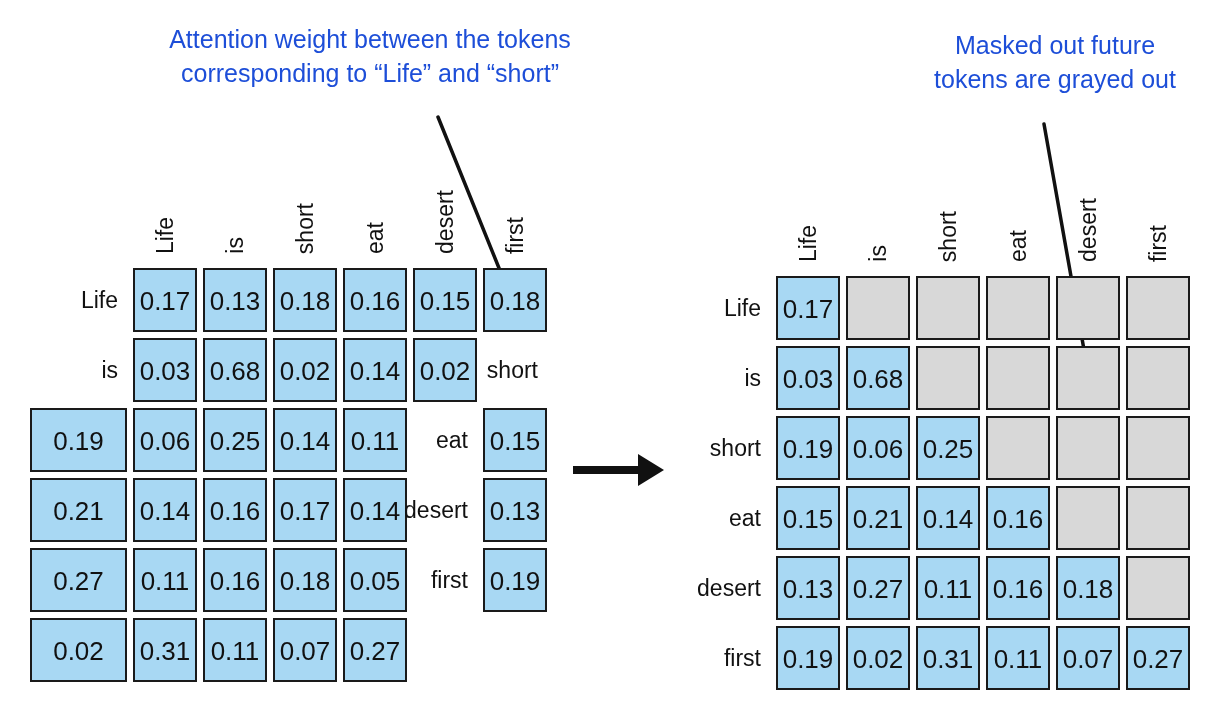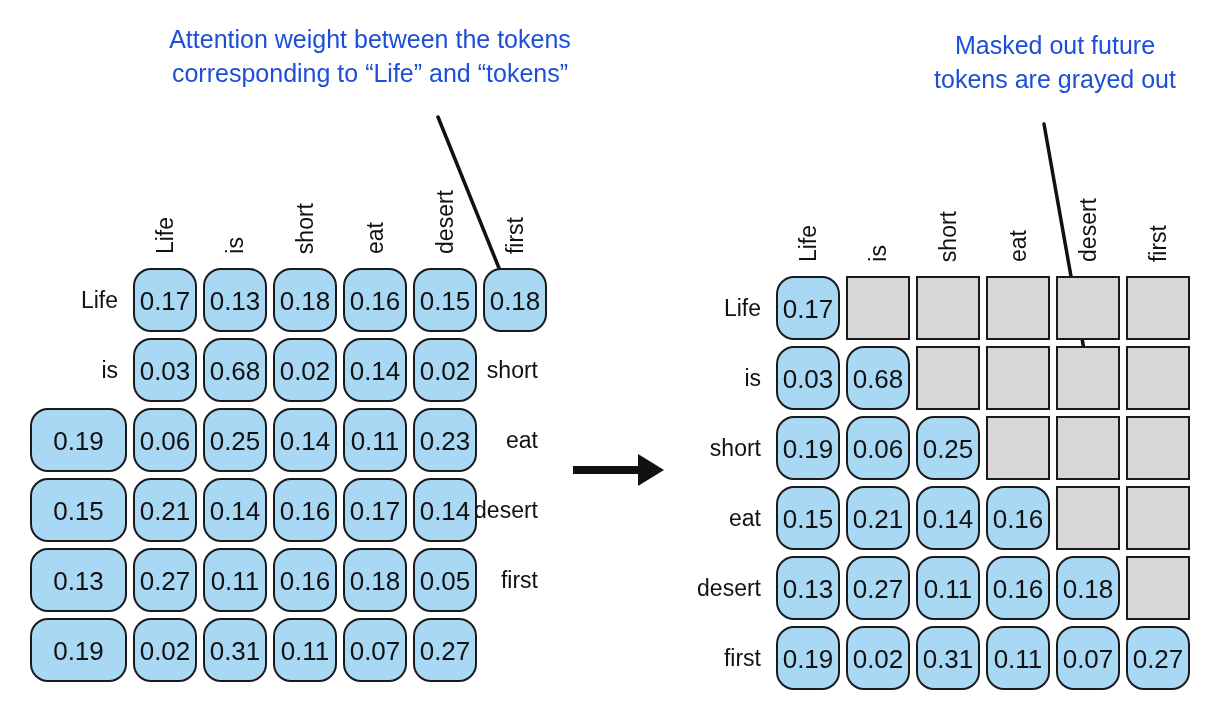--- a/index.html
+++ b/index.html
@@ -69,31 +69,31 @@
   .cell {
     display: flex;
     align-items: center;
     justify-content: center;
     border: 2.5px solid #1a1a1a;
     box-sizing: border-box;
     font-size: 26px;
     color: #111111;
     padding-top: 3px;
   }
-  .cell-active { background: var(--cell-blue, #a8d8f3); border-radius: 18px; }
+  .cell-active { background: var(--cell-blue, #a8d8f3); }
   .cell-masked { background: var(--cell-gray, #d8d8d8); }
 </style>
 </head>
 <body>
 
 <div class="canvas">
 
   <div class="annotation annotation-left">
     <div>Attention weight between the tokens</div>
-    <div>corresponding to “Life” and “tokens”</div>
+    <div>corresponding to “Life” and “short”</div>
   </div>
 
   <div class="annotation annotation-right">
     <div>Masked out future</div>
     <div>tokens are grayed out</div>
   </div>
 
   <svg class="overlay" viewBox="0 0 1220 702">
     <line x1="438" y1="117" x2="503" y2="278" stroke="#111111" stroke-width="3.5" stroke-linecap="round"></line>
     <line x1="1044" y1="124" x2="1089" y2="378" stroke="#111111" stroke-width="3.5" stroke-linecap="round"></line>
@@ -135,21 +135,20 @@
       <div class="cell cell-active">0.68</div>
       <div class="cell cell-active">0.02</div>
       <div class="cell cell-active">0.14</div>
       <div class="cell cell-active">0.02</div>
       <div class="row-label">short</div>
       <div class="cell cell-active">0.19</div>
       <div class="cell cell-active">0.06</div>
       <div class="cell cell-active">0.25</div>
       <div class="cell cell-active">0.14</div>
       <div class="cell cell-active">0.11</div>
-      <div class="cell cell-active">0.23</div>
       <div class="row-label">eat</div>
       <div class="cell cell-active">0.15</div>
       <div class="cell cell-active">0.21</div>
       <div class="cell cell-active">0.14</div>
       <div class="cell cell-active">0.16</div>
       <div class="cell cell-active">0.17</div>
       <div class="cell cell-active">0.14</div>
       <div class="row-label">desert</div>
       <div class="cell cell-active">0.13</div>
       <div class="cell cell-active">0.27</div>

